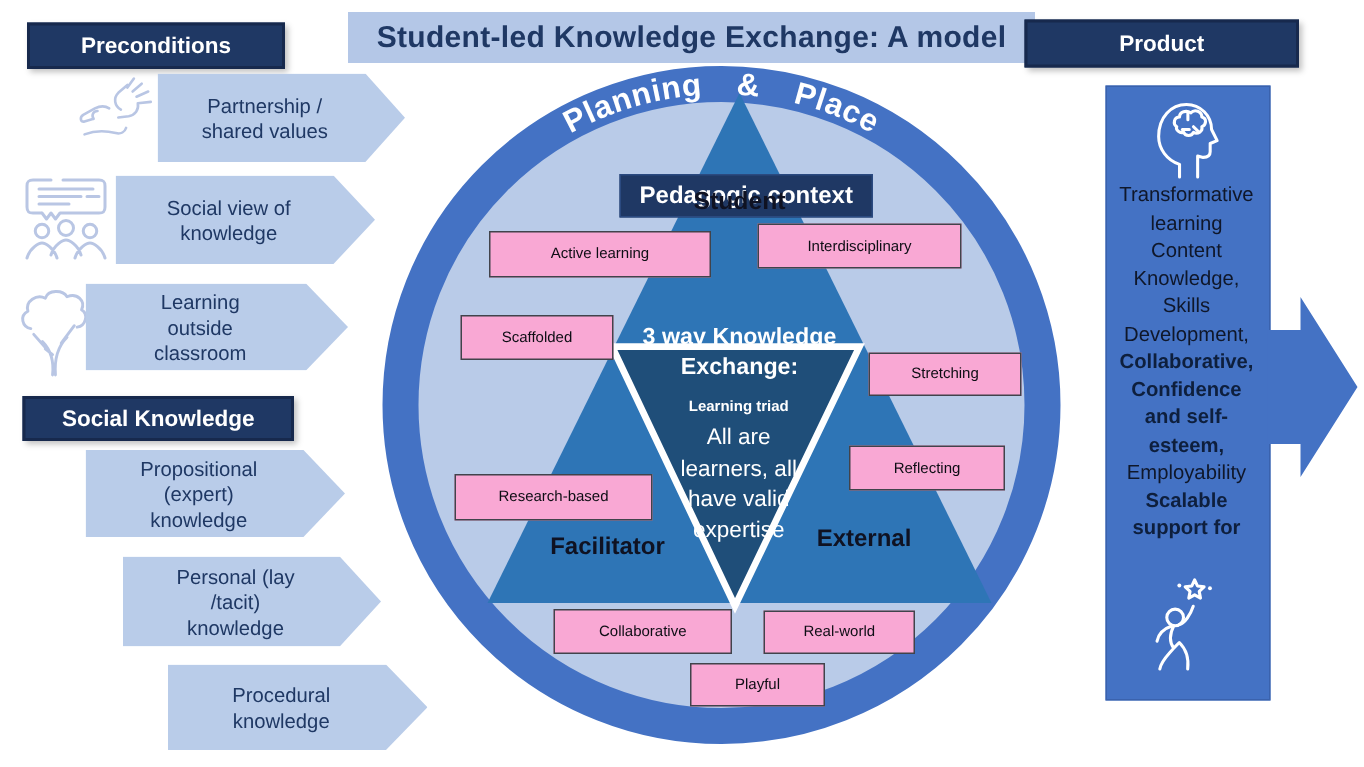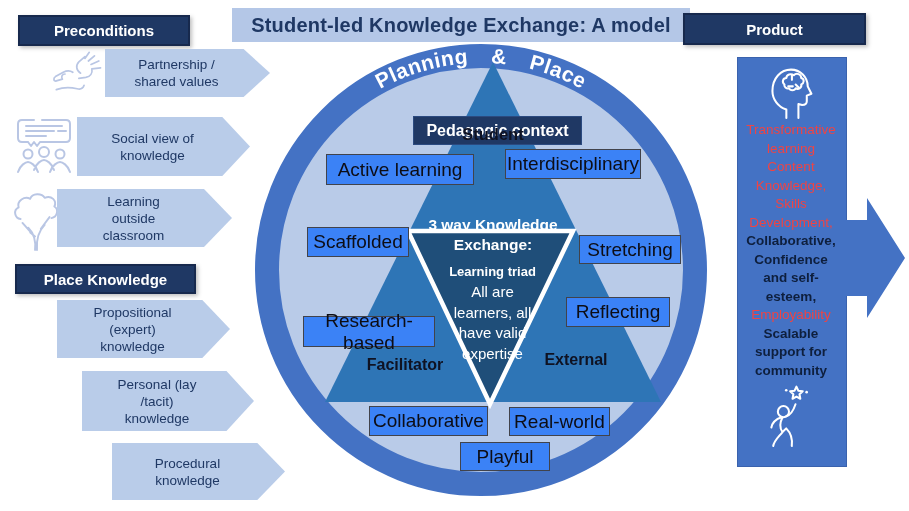--- a/index.html
+++ b/index.html
@@ -15,50 +15,50 @@
 
   
   .title-box{background:#b4c7e7;color:#1f3864;font-weight:bold;font-size:20px;letter-spacing:.2px;}
 
   
   .flow-arrow{background:#b9cce9;color:#1f3864;font-size:13.5px;line-height:17px;
               clip-path:polygon(0 0,84% 0,100% 50%,84% 100%,0 100%);
               padding-right:22px;}
 
   
-  .tag{background:#3b82f6;border:1.5px solid #41434b;color:#0d0d14;font-size:19px;}
+  .tag{background:#f9a8d4;border:1.5px solid #41434b;color:#0d0d14;font-size:10px;}
 
   .free-label{font-weight:bold;color:#0f1222;font-size:16px;}
   .white-bold{color:#ffffff;font-weight:bold;margin-top:28px;}
 
   
   .product-body{background:#4472c4;border:1px solid #3a62ad;}
   .product-line{display:block;text-align:center;font-size:13.5px;line-height:18.5px;color:#fff;}
   .product-line[data-tone="dark"]{color:#0e1f3d;font-weight:bold;}
-  .product-line[data-tone="light"]{color:#ef4444;}
+  .product-line[data-tone="light"]{color:#0f172a;}
 
   .icon-lite{stroke:#b9c6e4;fill:none;stroke-width:2;stroke-linecap:round;stroke-linejoin:round;}
   .icon-white{stroke:#ffffff;fill:none;stroke-width:2.2;stroke-linecap:round;stroke-linejoin:round;}
 </style>
 </head>
 <body>
 
 <div id="app">
 
   <div class="abs title-box center-flex" style="left:232px;top:8px;width:458px;height:34px;">Student-led Knowledge Exchange: A model</div>
 
   <div class="abs dark-header center-flex" style="left:18px;top:15px;width:168px;height:27px;">Preconditions</div>
 
   <svg class="abs" style="left:52px;top:46px;" width="52" height="56" viewBox="0 0 60 56">
     <g class="icon-lite">
       <path d="M33 27 c-5 -3 -6 -9 -2 -13 l7 -6 M38 10 l5 -7 M42 13 l7 -6 M45 17 l9 -4 M46 22 l10 -1 M46 22 c1 5 -2 9 -7 10 l-8 1"></path>
       <path d="M12 34 l-7 2 c-3 1 -4 -3 -1 -5 l9 -5 c4 -2 8 -2 11 0 M5 46 c8 -3 16 -3 24 -1 c4 1 7 -1 8 -4 M12 34 c-2 -3 0 -6 3 -6"></path>
     </g>
   </svg>
-  <div class="abs flow-arrow center-flex pre" style="left:105px;top:49px;width:143px;height:48px;">Partnership /
+  <div class="abs flow-arrow center-flex pre" style="left:105px;top:49px;width:143px;height:59px;">Partnership /
 shared values</div>
 
   <svg class="abs" style="left:12px;top:116px;" width="64" height="60" viewBox="0 0 64 60">
     <g class="icon-lite">
       <path d="M22 4 h-12 c-3 0 -4 1 -4 4 v14 c0 3 1 4 4 4 h6 M16 26 l3 4 3 -4 3 4 3 -4 h26 c3 0 4 -1 4 -4 V8 c0 -3 -1 -4 -4 -4 H30"></path>
       <path d="M14 10 h36 M14 15 h28 M46 15 h8 M14 20 h20"></path>
       <circle cx="16" cy="38" r="4.5"></circle>
         <circle cx="32" cy="36" r="5"></circle>
         <circle cx="48" cy="38" r="4.5"></circle>
       <path d="M6 56 c2 -7 8 -10 10 -10 c2 0 8 3 10 10 M22 54 c2 -7 8 -10 10 -10 c2 0 8 3 10 10 M38 56 c2 -7 8 -10 10 -10 c2 0 8 3 10 10"></path>
@@ -70,21 +70,21 @@
   <svg class="abs" style="left:8px;top:188px;" width="56" height="66" viewBox="0 0 58 68">
     <g class="icon-lite">
       <path d="M13 32 c-6 -1 -8 -9 -2 -12 c-2 -7 6 -12 12 -9 c2 -6 12 -6 15 -1 c7 -3 13 3 10 9 c5 3 3 11 -3 12"></path>
       <path d="M28 64 c1 -9 -1 -17 -7 -23 M30 64 c-1 -13 3 -21 8 -26 M23 45 l-8 -9 M34 42 l9 -12 M28 50 l-5 -4"></path>
     </g>
   </svg>
   <div class="abs flow-arrow center-flex pre" style="left:57px;top:189px;width:153px;height:58px;">Learning
 outside
 classroom</div>
 
-  <div class="abs dark-header center-flex" style="left:15px;top:264px;width:177px;height:26px;">Place Knowledge</div>
+  <div class="abs dark-header center-flex" style="left:15px;top:264px;width:177px;height:26px;">Social Knowledge</div>
 
   <div class="abs flow-arrow center-flex pre" style="left:57px;top:300px;width:151px;height:58px;">Propositional
 (expert)
 knowledge</div>
   <div class="abs flow-arrow center-flex pre" style="left:82px;top:371px;width:150px;height:60px;">Personal (lay
 /tacit)
 knowledge</div>
   <div class="abs flow-arrow center-flex pre" style="left:112px;top:443px;width:151px;height:57px;">Procedural
 knowledge</div>
 
@@ -103,25 +103,25 @@
   <div class="abs center-flex white-bold" style="left:413px;top:88px;width:167px;height:27px;background:#1f3864;border:1.5px solid #2b4a80;font-size:16px;">Pedagogic context</div>
 
   <div class="abs center-flex free-label" style="left:443px;top:124px;width:100px;height:20px;font-size:16.5px;">Student</div>
 
   <div class="abs tag center-flex" style="left:326px;top:154px;width:146px;height:29px;">Active learning</div>
   <div class="abs tag center-flex" style="left:505px;top:149px;width:134px;height:28px;">Interdisciplinary</div>
 
   <div class="abs center-flex white-bold pre" style="left:417px;top:186px;width:152px;height:42px;font-size:15.5px;line-height:20.5px;">3 way Knowledge
 Exchange:</div>
 
-  <div class="abs tag center-flex" style="left:307px;top:227px;width:100px;height:28px;">Scaffolded</div>
+  <div class="abs tag center-flex" style="left:307px;top:210px;width:100px;height:28px;">Scaffolded</div>
   <div class="abs tag center-flex" style="left:579px;top:235px;width:100px;height:27px;">Stretching</div>
 
   <div class="abs" style="left:420px;top:233px;width:145px;text-align:center;color:#fff;">
-    <div class="white-bold" style="font-size:13px;line-height:21px;">Learning triad</div>
+    <div class="white-bold" style="font-size:10px;line-height:21px;">Learning triad</div>
     <div class="pre" style="font-size:15px;line-height:20.5px;">All are
 learners, all
 have valid
 expertise</div>
   </div>
 
   <div class="abs tag center-flex" style="left:303px;top:316px;width:130px;height:29px;">Research-based</div>
   <div class="abs tag center-flex" style="left:566px;top:297px;width:102px;height:28px;">Reflecting</div>
 
   <div class="abs center-flex free-label" style="left:352px;top:355px;width:106px;height:20px;">Facilitator</div>
@@ -153,21 +153,20 @@
     <span class="product-line" data-tone="light">Knowledge,</span>
     <span class="product-line" data-tone="light">Skills</span>
     <span class="product-line" data-tone="light">Development,</span>
     <span class="product-line" data-tone="dark">Collaborative,</span>
     <span class="product-line" data-tone="dark">Confidence</span>
     <span class="product-line" data-tone="dark">and self-</span>
     <span class="product-line" data-tone="dark">esteem,</span>
     <span class="product-line" data-tone="light">Employability</span>
     <span class="product-line" data-tone="dark">Scalable</span>
     <span class="product-line" data-tone="dark">support for</span>
-    <span class="product-line" data-tone="dark">community</span>
   </div>
 
   <svg class="abs" style="left:763px;top:382px;" width="52" height="76" viewBox="0 0 56 78">
     <g class="icon-white">
       <path d="M36 3 l2 4.4 4.8 .6 -3.5 3.3 .9 4.8 -4.2 -2.3 -4.2 2.3 .9 -4.8 -3.5 -3.3 4.8 -.6 z"></path>
       <circle cx="25" cy="7" r="1.4" fill="#ffffff" stroke="none"></circle>
       <circle cx="47" cy="9" r="1.4" fill="#ffffff" stroke="none"></circle>
       <circle cx="22" cy="30" r="6"></circle>
       <path d="M25 35 c4 -1 8 -7 10 -13 M20 36 c-6 2 -10 6 -11 11 M21 36 c-3 6 -3 12 0 16 c-4 5 -9 9 -10 15 M25 48 c5 5 7 11 6 19 M21 52 l4 -4"></path>
     </g>

